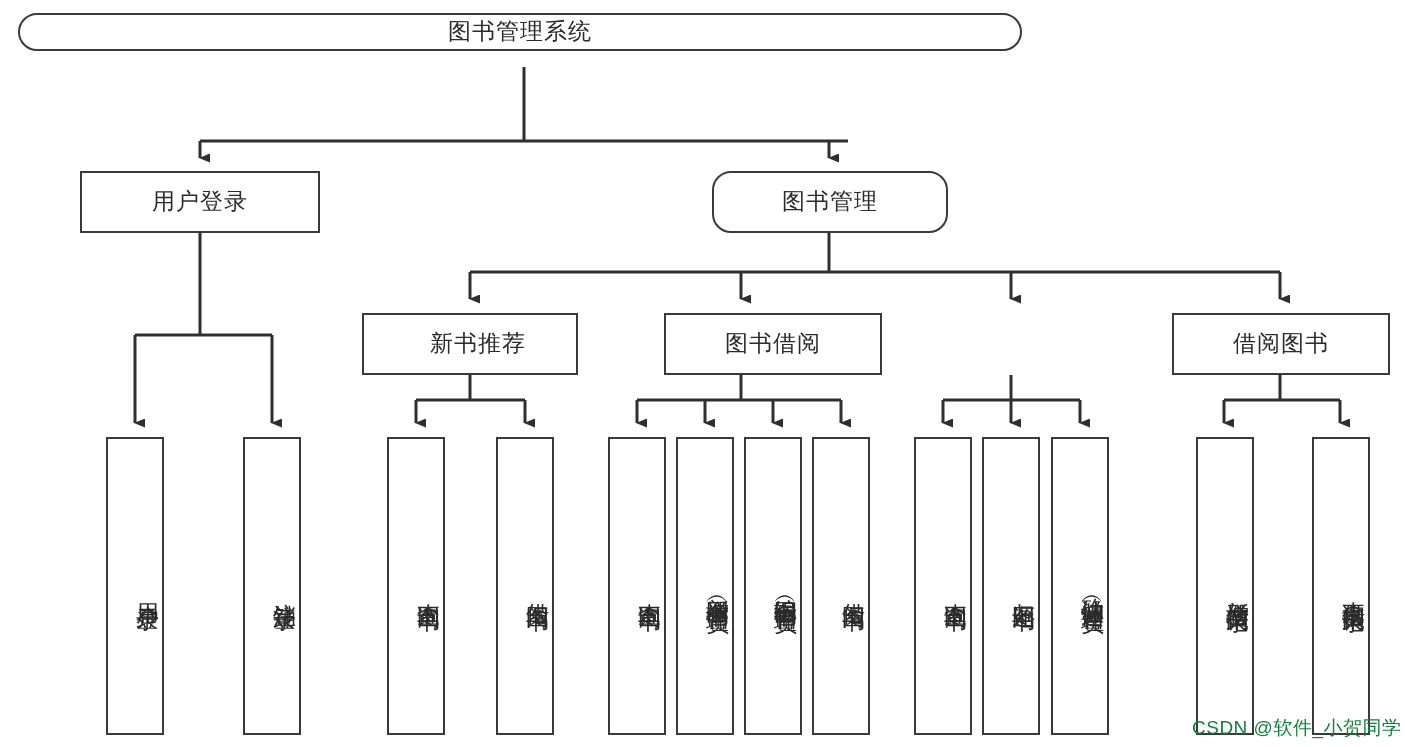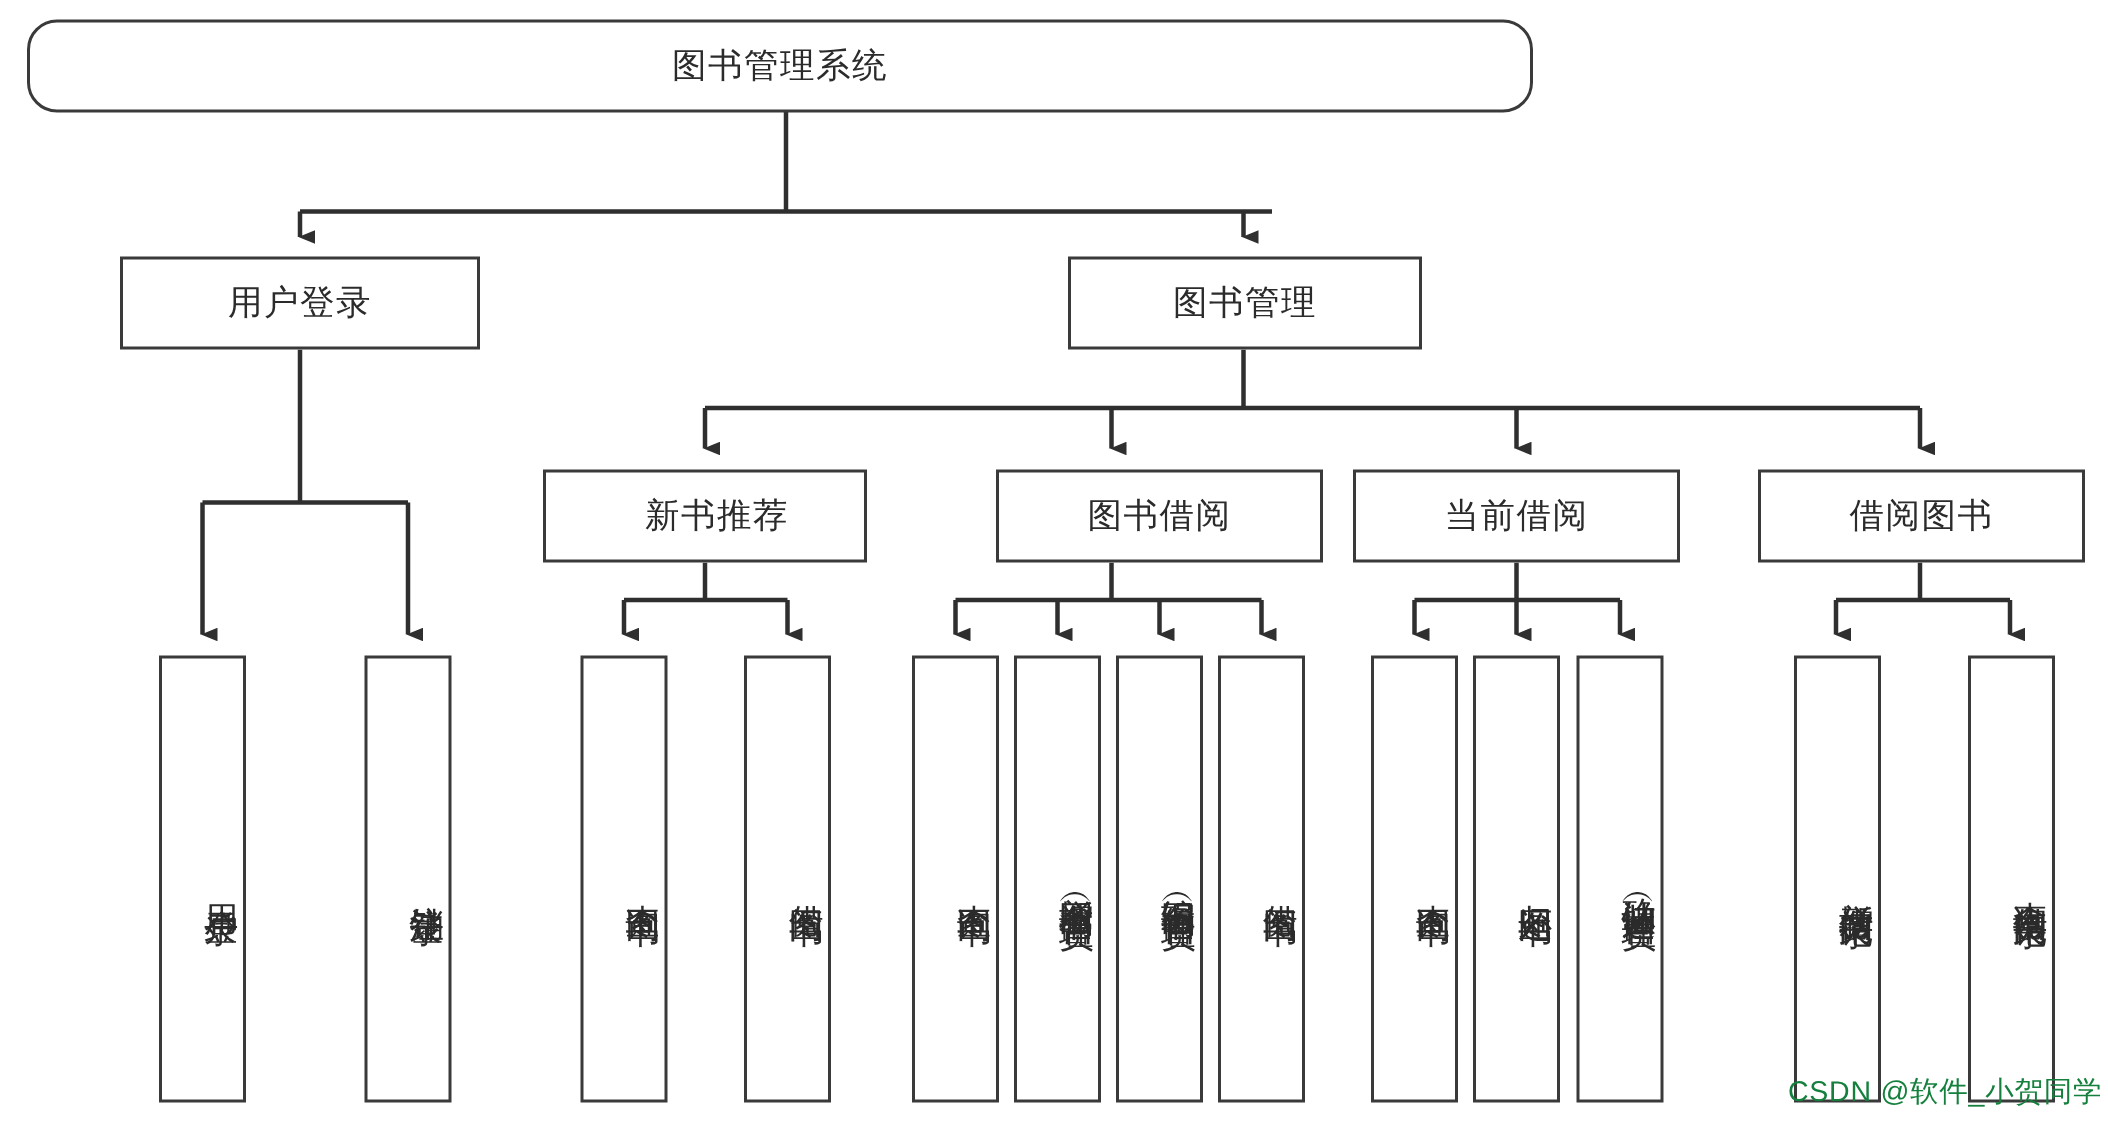--- a/index.html
+++ b/index.html
@@ -113,39 +113,36 @@
       <path d="M1011,400 L1011,423" marker-end="url(#arrow)"></path>
       <path d="M1080,400 L1080,423" marker-end="url(#arrow)"></path>
 
       <path d="M1280,375 L1280,400"></path>
       <path d="M1224,400 L1340,400"></path>
       <path d="M1224,400 L1224,423" marker-end="url(#arrow)"></path>
       <path d="M1340,400 L1340,423" marker-end="url(#arrow)"></path>
     </g>
   </svg>
 
-  <div class="node horiz" style="left:18px; top:13px; width:1004px; height:62px;border-radius:20px;">
+  <div class="node horiz" style="left:18px; top:13px; width:1004px; height:38px;border-radius:20px;">
     <span>图书管理系统</span>
   </div>
 
   <div class="node horiz" style="left:80px; top:171px; width:240px; height:62px;">
     <span>用户登录</span>
   </div>
-  <div class="node horiz" style="left:712px; top:171px; width:236px; height:62px;">
+  <div class="node horiz" style="left:712px; top:171px; width:236px; height:62px;border-radius:19px;">
     <span>图书管理</span>
   </div>
 
   <div class="node horiz" style="left:362px; top:313px; width:216px; height:62px;padding-left:16px;">
     <span>新书推荐</span>
   </div>
   <div class="node horiz" style="left:664px; top:313px; width:218px; height:62px;justify-content:center;">
     <span>图书借阅</span>
-  </div>
-  <div class="node horiz" style="left:902px; top:313px; width:218px; height:62px;">
-    <span>当前借阅</span>
   </div>
   <div class="node horiz" style="left:1172px; top:313px; width:218px; height:62px;">
     <span>借阅图书</span>
   </div>
 
   <div class="node vert" style="left:106px; top:437px; width:58px; height:298px;">
     <span class="vlabel">用户登录</span>
   </div>
   <div class="node vert" style="left:243px; top:437px; width:58px; height:298px;">
     <span class="vlabel">注销登录</span>

